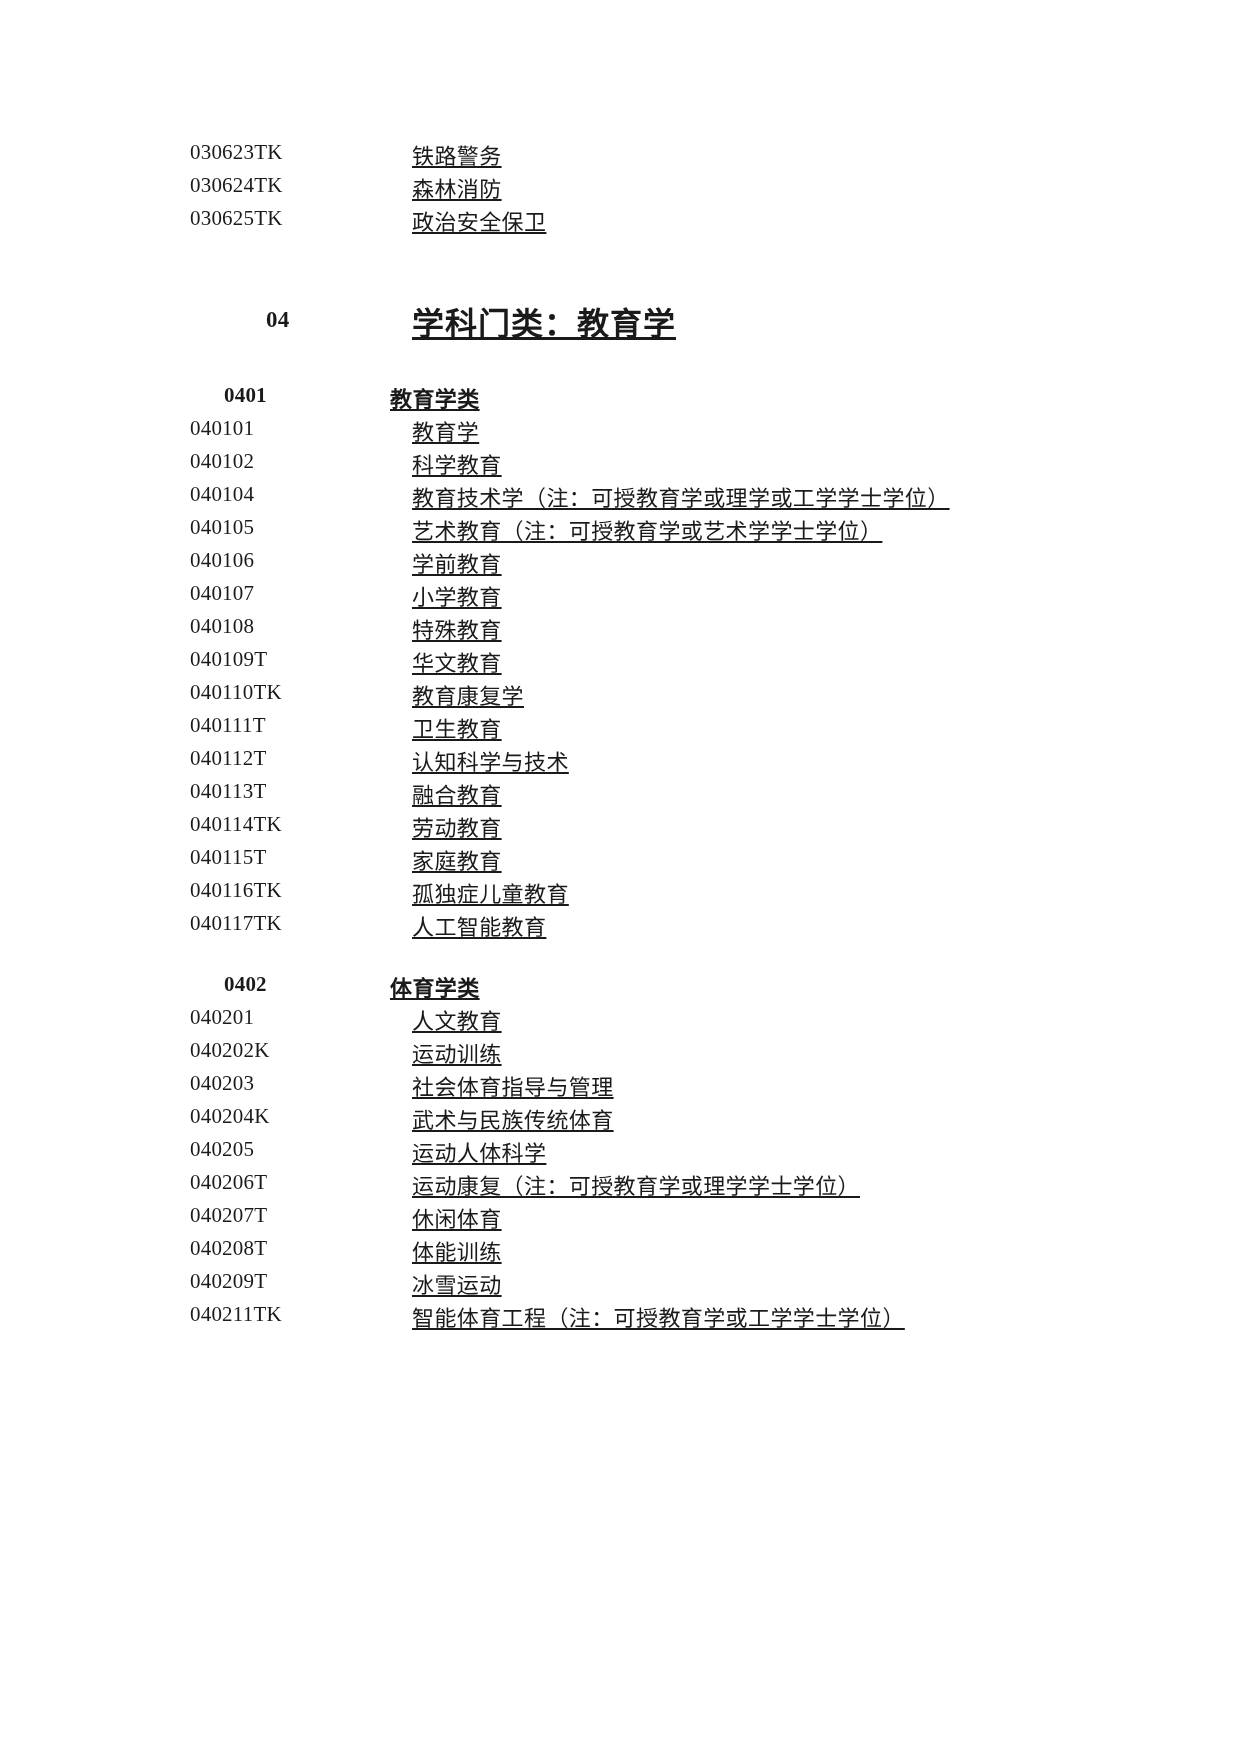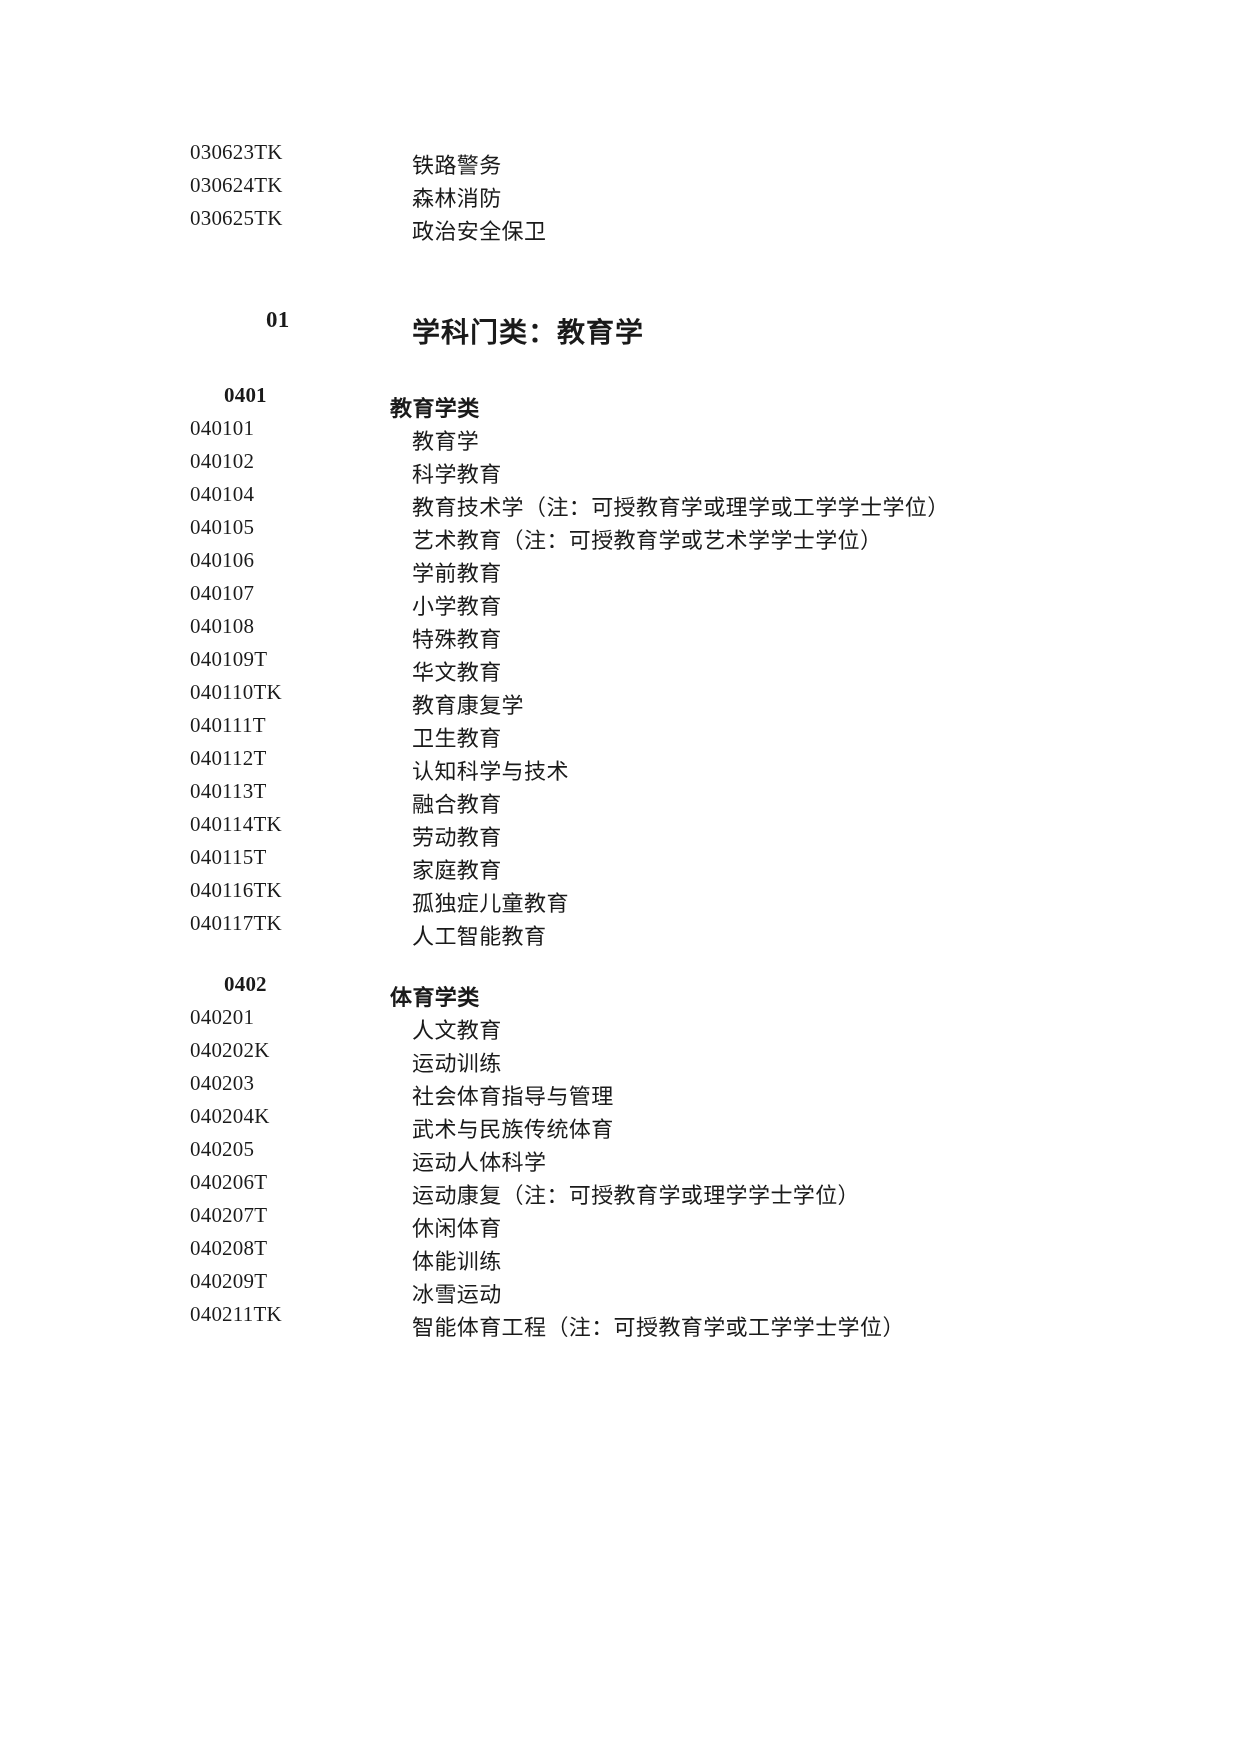--- a/index.html
+++ b/index.html
@@ -43,23 +43,24 @@
     position: absolute;
     left: 190px;
     top: 0;
     font-size: 21px;
     letter-spacing: 0.2px;
     font-family: "Liberation Serif", "DejaVu Serif", serif;
   }
   .row .name {
     position: absolute;
     left: 412px;
-    top: 13px;
+    top: 4px;
     font-size: 22px;
     letter-spacing: 0.4px;
+    text-decoration: underline;
   }
 
   
   .row.group .code {
     font-weight: bold;
     margin-left: 34px;
   }
   .row.group .name {
     left: 390px;
     font-weight: bold;
@@ -70,21 +71,21 @@
     height: 46px;
     line-height: 46px;
   }
   .row.category .code {
     left: 266px;
     font-size: 23px;
     font-weight: bold;
   }
   .row.category .name {
     left: 412px;
-    font-size: 28px;
+    font-size: 32px;
     font-weight: bold;
     letter-spacing: 1px;
   }
 
   .spacer-lg { height: 62px; }
   .spacer-md { height: 36px; }
   .spacer-sm { height: 28px; }
 
   .footer {
     position: absolute;
@@ -112,21 +113,21 @@
       </div>
       <div class="row">
         <span class="code">030625TK</span>
         <span class="name">政治安全保卫</span>
       </div>
     </div>
 
     <div class="spacer-lg"></div>
 
     <div class="row category">
-      <span class="code">01</span>
+      <span class="code">04</span>
       <span class="name">学科门类：教育学</span>
     </div>
 
     <div class="spacer-md"></div>
 
     <div>
       <div class="row group">
         <span class="code">0401</span>
         <span class="name">教育学类</span>
       </div>

